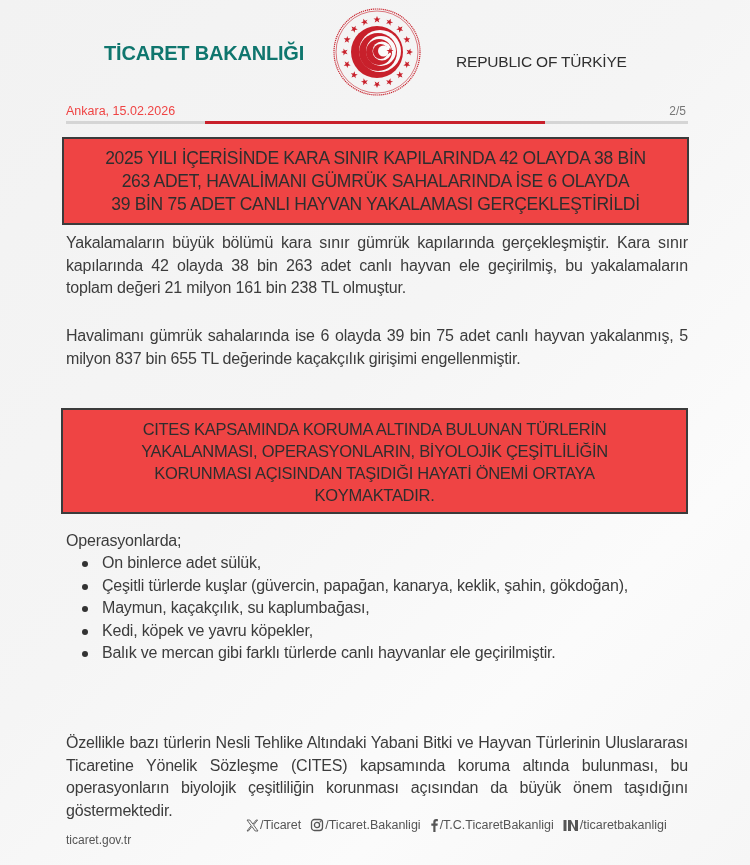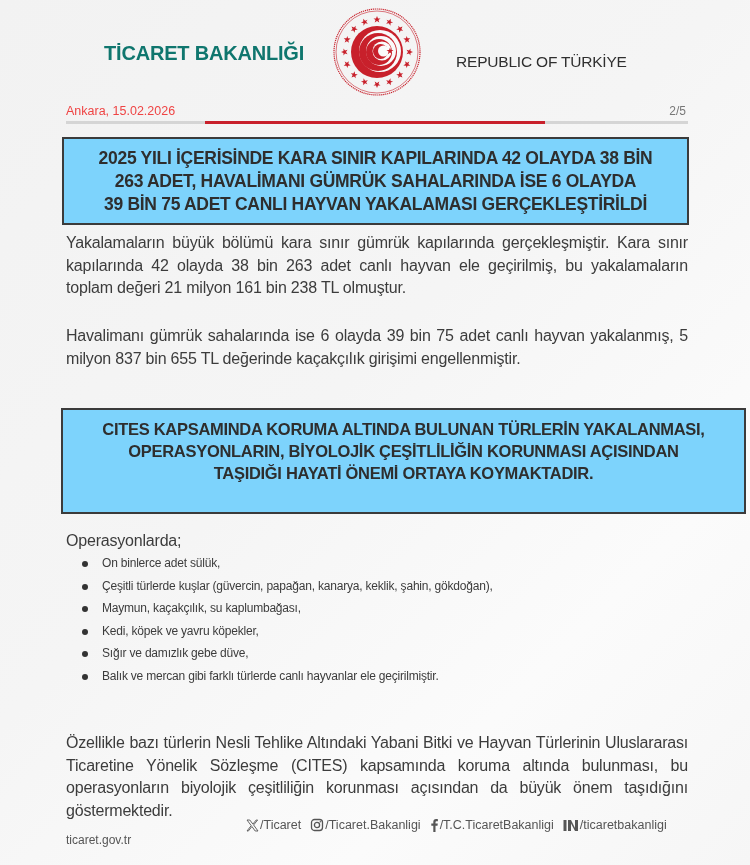--- a/index.html
+++ b/index.html
@@ -75,41 +75,41 @@
       position: absolute;
       left: 139px;
       width: 340px;
       top: 0;
       height: 3px;
       background: #c8202b;
     }
     .box {
       position: absolute;
       border: 2px solid #3b3b3b;
-      background: #7dd3fc;
+      background: #ef4444;
       box-sizing: border-box;
       text-align: center;
-      font-weight: bold;
+      font-weight: normal;
       color: #2e2e2e;
       text-transform: none;
     }
     .box1 {
       left: 62px;
       top: 137px;
       width: 627px;
       height: 88px;
       font-size: 17.5px;
       line-height: 23px;
       padding: 8px 6px 0 6px;
       letter-spacing: -0.3px;
     }
     .box2 {
       left: 61px;
       top: 408px;
-      width: 685px;
+      width: 627px;
       height: 106px;
       font-size: 16.5px;
       line-height: 22px;
       padding: 8px 30px 0 30px;
       letter-spacing: -0.3px;
     }
     .para {
       position: absolute;
       left: 66px;
       width: 622px;
@@ -125,21 +125,21 @@
     .p4 { top: 732px; }
     ul.bullets {
       position: absolute;
       left: 66px;
       top: 552px;
       width: 622px;
       margin: 0;
       padding: 0 0 0 36px;
       box-sizing: border-box;
       list-style: none;
-      font-size: 12px;
+      font-size: 16px;
       line-height: 22.5px;
       color: #3c3c3c;
       letter-spacing: -0.2px;
     }
     ul.bullets li {
       position: relative;
       text-align: justify;
     }
     ul.bullets li .dot {
       position: absolute;
@@ -272,21 +272,20 @@
   <div>CITES KAPSAMINDA KORUMA ALTINDA BULUNAN TÜRLERİN YAKALANMASI, OPERASYONLARIN, BİYOLOJİK ÇEŞİTLİLİĞİN KORUNMASI AÇISINDAN TAŞIDIĞI HAYATİ ÖNEMİ ORTAYA KOYMAKTADIR.</div>
 </div>
 
 <div class="para p3">Operasyonlarda;</div>
 
 <ul class="bullets">
   <li><span class="dot"></span><span>On binlerce adet sülük,</span></li>
   <li><span class="dot"></span><span>Çeşitli türlerde kuşlar (güvercin, papağan, kanarya, keklik, şahin, gökdoğan),</span></li>
   <li><span class="dot"></span><span>Maymun, kaçakçılık, su kaplumbağası,</span></li>
   <li><span class="dot"></span><span>Kedi, köpek ve yavru köpekler,</span></li>
-  <li><span class="dot"></span><span>Sığır ve damızlık gebe düve,</span></li>
   <li><span class="dot"></span><span>Balık ve mercan gibi farklı türlerde canlı hayvanlar ele geçirilmiştir.</span></li>
 </ul>
 
 <div class="para p4">Özellikle bazı türlerin Nesli Tehlike Altındaki Yabani Bitki ve Hayvan Türlerinin Uluslararası Ticaretine Yönelik Sözleşme (CITES) kapsamında koruma altında bulunması, bu operasyonların biyolojik çeşitliliğin korunması açısından da büyük önem taşıdığını göstermektedir.</div>
 
 <div class="footer-site">ticaret.gov.tr</div>
 
 <div class="socials">
   <div class="social">
     <svg width="13" height="13" viewBox="0 0 13 13">

